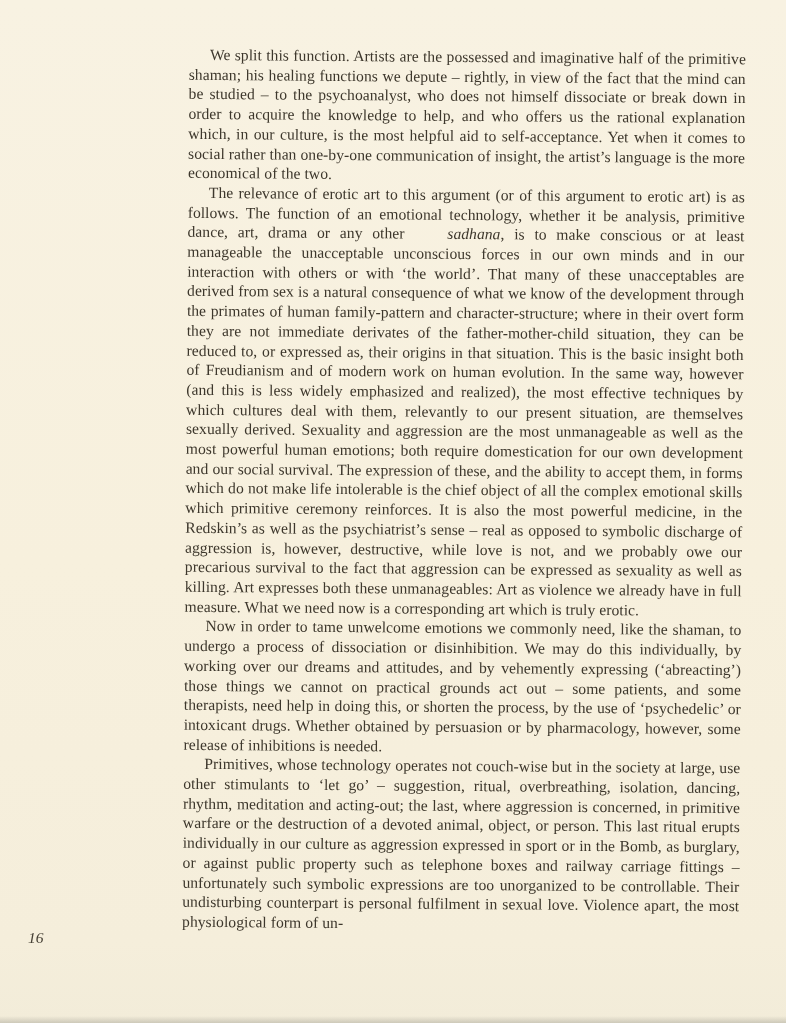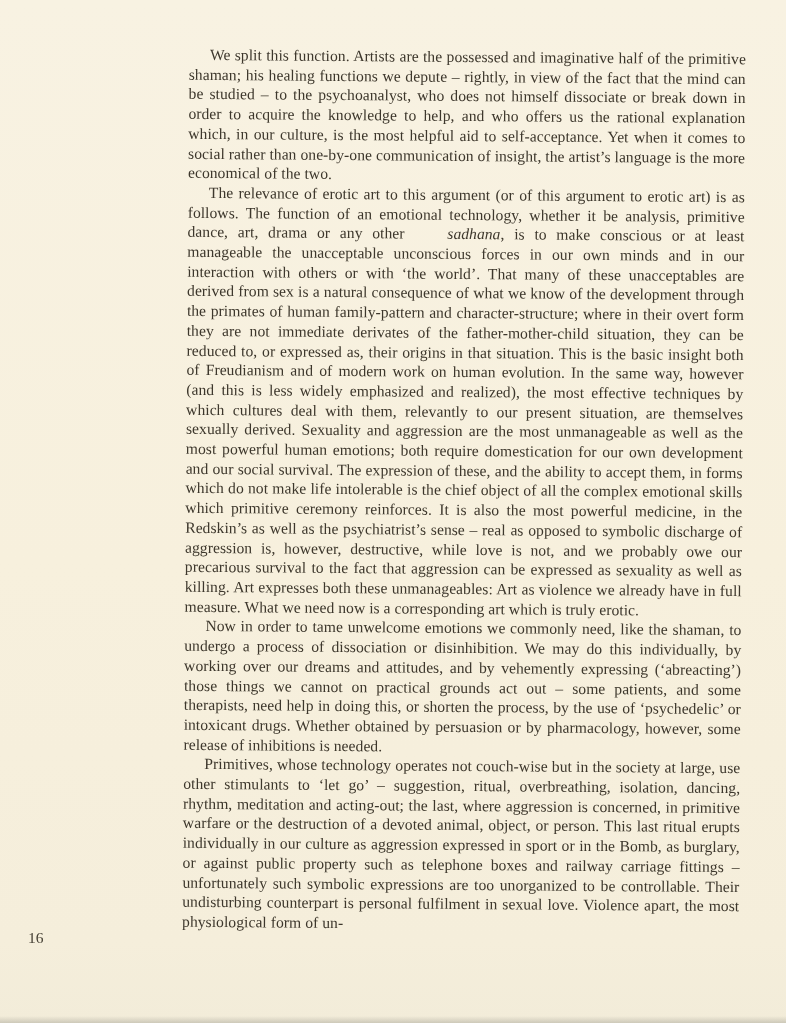--- a/index.html
+++ b/index.html
@@ -29,21 +29,21 @@
     line-height: 19.7px;
     text-align: justify;
     transform: rotate(0.45deg);
     transform-origin: 50% 0;
     letter-spacing: 0.05px;
   }
   .text-column p { margin: 0; text-indent: 21px; }
   .italic { font-style: italic; margin-left: 33px; }
   .page-number {
     position: absolute; left: 28px; top: 929px;
-    font-size: 15.5px; color: #464035;
+    font-style: italic; font-size: 15.5px; color: #464035;
   }
 </style>
 </head>
 <body>
 
 <div class="page">
   <div class="text-column">
       <p><span>We split this function. Artists are the possessed and imaginative half of the primitive shaman; his healing functions we depute – rightly, in view of the fact that the mind can be studied – to the psychoanalyst, who does not himself dissociate or break down in order to acquire the knowledge to help, and who offers us the rational explanation which, in our culture, is the most helpful aid to self-acceptance. Yet when it comes to social rather than one-by-one communication of insight, the artist’s language is the more economical of the two.</span></p>
       <p><span>The relevance of erotic art to this argument (or of this argument to erotic art) is as follows. The function of an emotional technology, whether it be analysis, primitive dance, art, drama or any other </span><span class="italic">sadhana</span><span>, is to make conscious or at least manageable the unacceptable unconscious forces in our own minds and in our interaction with others or with ‘the world’. That many of these unacceptables are derived from sex is a natural consequence of what we know of the development through the primates of human family-pattern and character-structure; where in their overt form they are not immediate derivates of the father-mother-child situation, they can be reduced to, or expressed as, their origins in that situation. This is the basic insight both of Freudianism and of modern work on human evolution. In the same way, however (and this is less widely emphasized and realized), the most effective techniques by which cultures deal with them, relevantly to our present situation, are themselves sexually derived. Sexuality and aggression are the most unmanageable as well as the most powerful human emotions; both require domestication for our own development and our social survival. The expression of these, and the ability to accept them, in forms which do not make life intolerable is the chief object of all the complex emotional skills which primitive ceremony reinforces. It is also the most powerful medicine, in the Redskin’s as well as the psychiatrist’s sense – real as opposed to symbolic discharge of aggression is, however, destructive, while love is not, and we probably owe our precarious survival to the fact that aggression can be expressed as sexuality as well as killing. Art expresses both these unmanageables: Art as violence we already have in full measure. What we need now is a corresponding art which is truly erotic.</span></p>
       <p><span>Now in order to tame unwelcome emotions we commonly need, like the shaman, to undergo a process of dissociation or disinhibition. We may do this individually, by working over our dreams and attitudes, and by vehemently expressing (‘abreacting’) those things we cannot on practical grounds act out – some patients, and some therapists, need help in doing this, or shorten the process, by the use of ‘psychedelic’ or intoxicant drugs. Whether obtained by persuasion or by pharmacology, however, some release of inhibitions is needed.</span></p>

